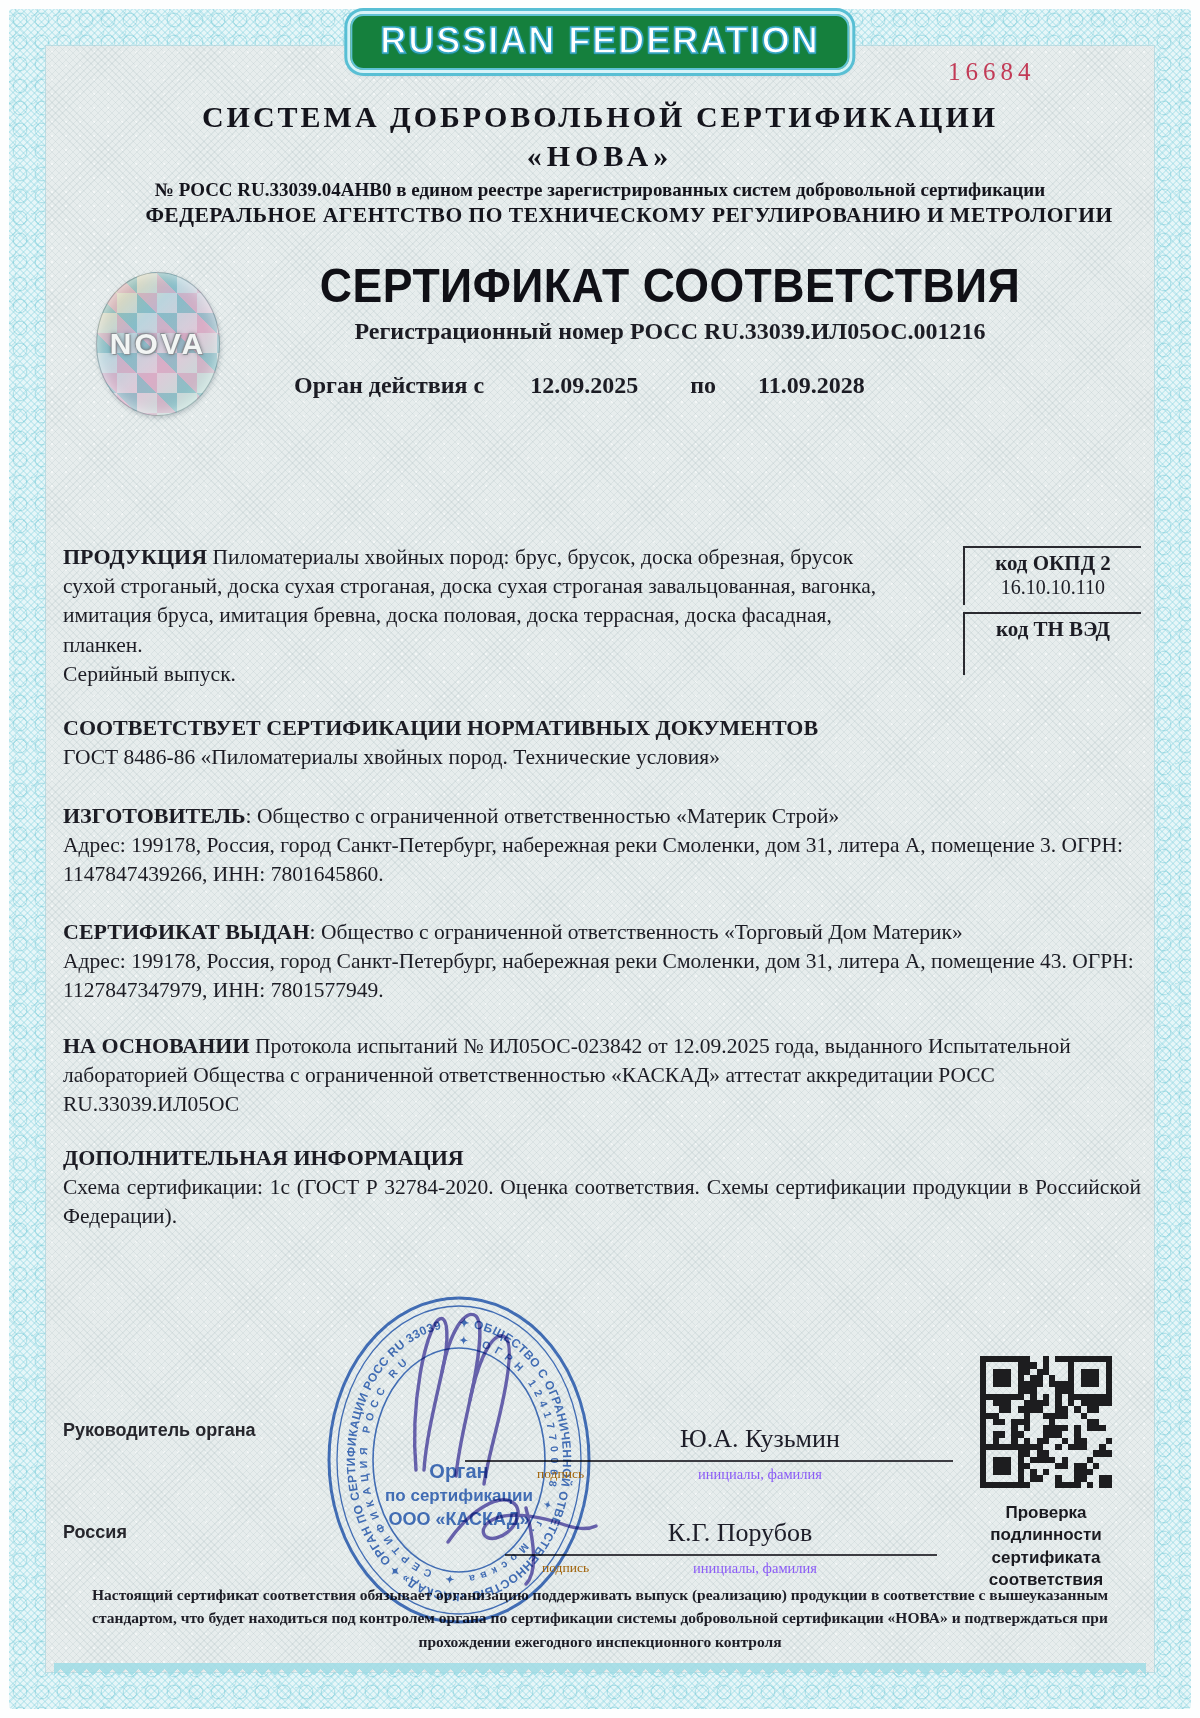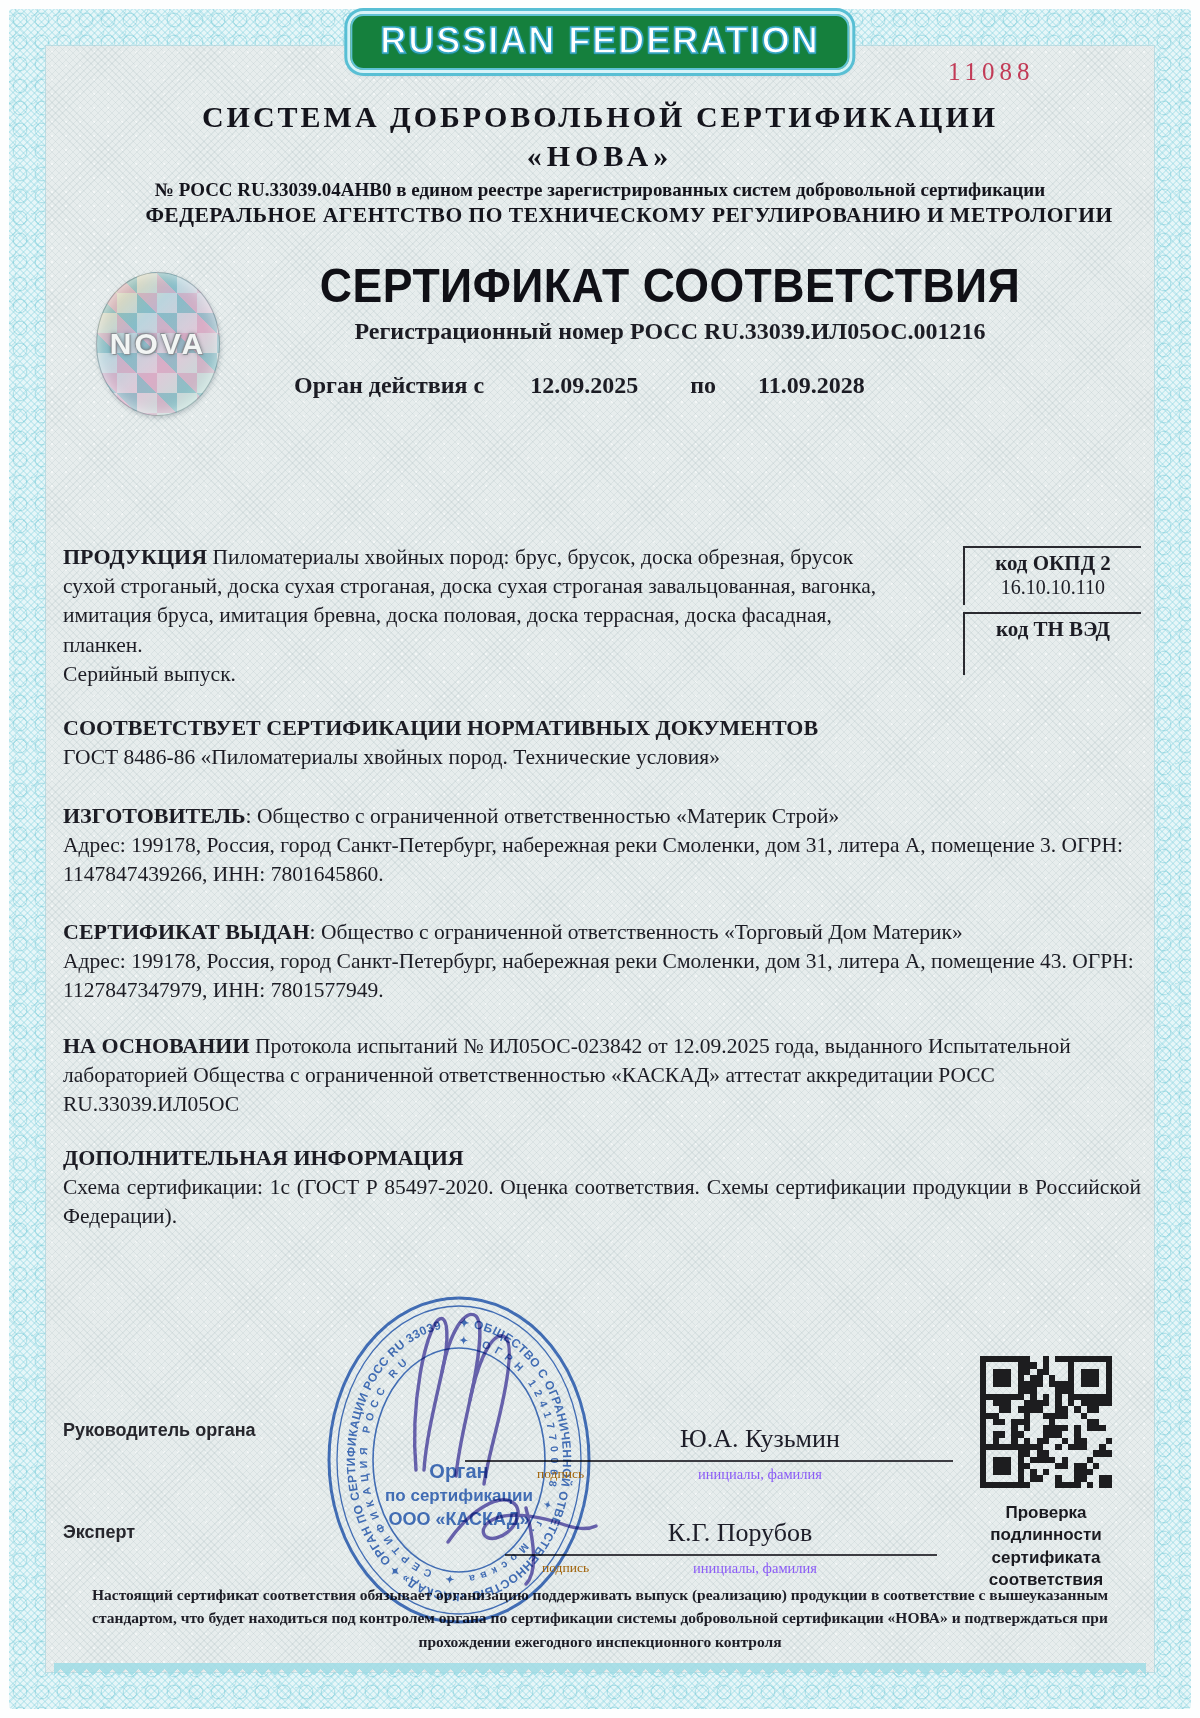--- a/index.html
+++ b/index.html
@@ -92,21 +92,21 @@
 
 <div class="page">
   <div class="frame"></div>
   <div class="inner"></div>
   <div class="teeth abs"></div>
 
   <div class="banner">
     <span>RUSSIAN FEDERATION</span>
   </div>
 
-  <div class="serial">11088</div>
+  <div class="serial">16684</div>
 
   <div class="hline h2">«НОВА»</div>
   <div class="hline h1">СИСТЕМА ДОБРОВОЛЬНОЙ СЕРТИФИКАЦИИ</div>
   <div class="hline h3">№ РОСС RU.33039.04АНВ0 в едином реестре зарегистрированных систем добровольной сертификации</div>
   <div class="hline h4">ФЕДЕРАЛЬНОЕ АГЕНТСТВО ПО ТЕХНИЧЕСКОМУ РЕГУЛИРОВАНИЮ И МЕТРОЛОГИИ</div>
 
   <div class="holo">
     <span>NOVA</span>
   </div>
 
@@ -152,25 +152,25 @@
     <b>СЕРТИФИКАТ ВЫДАН</b><span>: Общество с ограниченной ответственность «Торговый Дом Материк»</span>
     <span class="addr">Адрес: 199178, Россия, город Санкт-Петербург, набережная реки Смоленки, дом 31, литера А, помещение 43. ОГРН: 1127847347979, ИНН: 7801577949.</span>
   </div>
 
   <div class="sec" style="top:1031px;">
     <b>НА ОСНОВАНИИ</b><span> Протокола испытаний № ИЛ05ОС-023842 от 12.09.2025 года, выданного Испытательной лабораторией Общества с ограниченной ответственностью «КАСКАД» аттестат аккредитации РОСС RU.33039.ИЛ05ОС</span>
   </div>
 
   <div class="sec" style="top:1143px;">
     <b>ДОПОЛНИТЕЛЬНАЯ ИНФОРМАЦИЯ</b>
-    <span class="addr" style="text-align:justify;">Схема сертификации: 1с (ГОСТ Р 85497-2020. Оценка соответствия. Схемы сертификации продукции в Российской Федерации).</span>
+    <span class="addr" style="text-align:justify;">Схема сертификации: 1с (ГОСТ Р 32784-2020. Оценка соответствия. Схемы сертификации продукции в Российской Федерации).</span>
   </div>
 
   <div class="role" style="top:1420px;">Руководитель органа</div>
-  <div class="role" style="top:1522px;">Эксперт</div>
+  <div class="role" style="top:1522px;">Россия</div>
 
   <div class="sigline" style="left:465px;top:1460px;width:488px;"></div>
   <div class="signame" style="left:620px;top:1424px;width:280px;">Ю.А.  Кузьмин</div>
   <div class="podpis" style="left:537px;top:1466px;">подпись</div>
   <div class="sigcap" style="left:635px;top:1466px;width:250px;">инициалы, фамилия</div>
 
   <div class="sigline" style="left:505px;top:1554px;width:432px;"></div>
   <div class="signame" style="left:615px;top:1518px;width:250px;">К.Г. Порубов</div>
   <div class="podpis" style="left:542px;top:1560px;">подпись</div>
   <div class="sigcap" style="left:630px;top:1560px;width:250px;">инициалы, фамилия</div>

